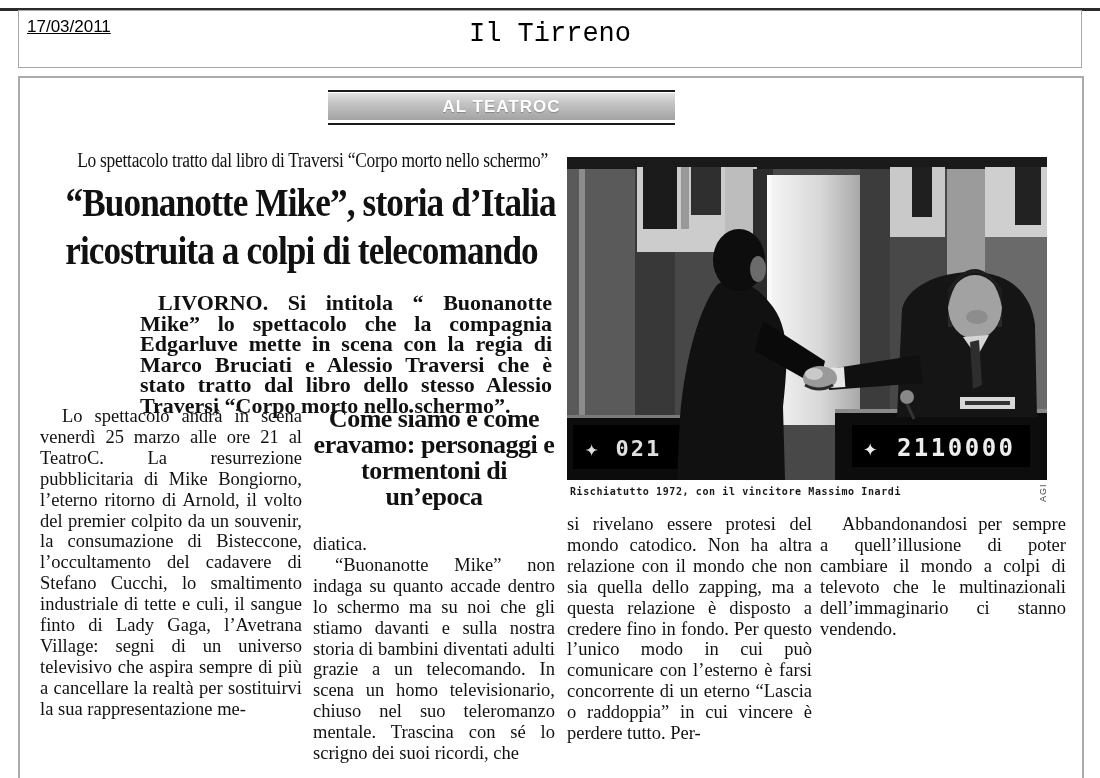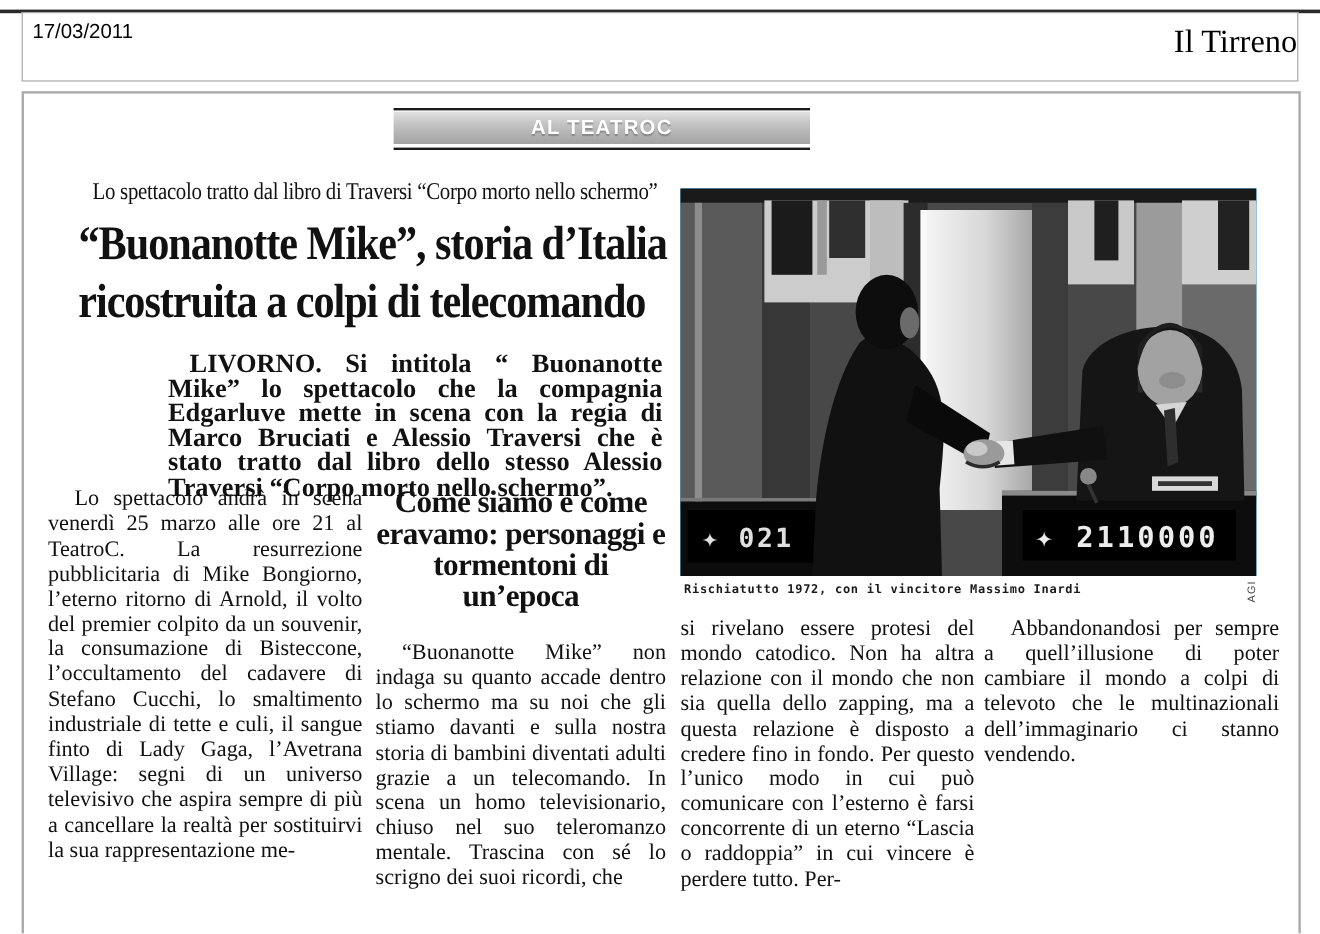--- a/index.html
+++ b/index.html
@@ -2,23 +2,23 @@
 <html><head>
 <meta charset="utf-8">
 <style>
   html,body{margin:0;padding:0;background:#fff;}
   .page{position:relative;width:1100px;height:778px;background:#ffffff;overflow:hidden;
         font-family:"Liberation Serif",serif;color:#111;}
   .top-rule{position:absolute;left:0;top:8px;width:1100px;height:3px;background:#2b2b2b;}
   .header-box{position:absolute;left:18px;top:10px;width:1062px;height:56px;
         border:1px solid #a8a8a8;background:#fff;}
   .scan-date{position:absolute;left:8px;top:6px;font-family:"Liberation Sans",sans-serif;
-        font-size:17px;color:#000;}
-  .masthead{position:absolute;left:0;top:8px;width:100%;text-align:right;
-        font-family:Liberation Serif, serif;font-size:27px;color:#000;}
+        font-size:17px;color:#000;text-decoration:underline;}
+  .masthead{position:absolute;left:0;top:8px;width:100%;text-align:center;
+        font-family:Liberation Mono, monospace;font-size:27px;color:#000;}
   .main-box{position:absolute;left:18px;top:76px;width:1062px;height:720px;
         border:2px solid #ababab;background:#fff;}
 
   
   .banner{position:absolute;left:308px;top:12px;width:347px;}
   .banner .line{height:2px;background:#1a1a1a;}
   .banner .bar{height:27px;margin:1px 0 3px 0;line-height:27px;text-align:center;
         background:linear-gradient(180deg,#e2e2e2 0%,#c6c6c6 35%,#b5b5b5 65%,#a3a3a3 100%);
         font-family:"Liberation Sans",sans-serif;font-weight:bold;font-size:17px;
         letter-spacing:1px;color:#ffffff;text-shadow:0 1px 1px rgba(0,0,0,.25);}
@@ -87,20 +87,21 @@
     </h1>
 
     <div class="lead"><strong>LIVORNO.</strong><span> Si intitola “ Buonanotte Mike” lo spettacolo che la compagnia Edgarluve mette in scena con la regia di Marco Bruciati e Alessio Traversi che è stato tratto dal libro dello stesso Alessio Traversi “Corpo morto nello schermo”.</span></div>
 
     <div class="col col1">
       <p class="indent">Lo spettacolo andrà in scena venerdì 25 marzo alle ore 21 al TeatroC. La resurrezione pubblicitaria di Mike Bongiorno, l’eterno ritorno di Arnold, il volto del premier colpito da un souvenir, la consumazione di Bisteccone, l’occultamento del cadavere di Stefano Cucchi, lo smaltimento industriale di tette e culi, il sangue finto di Lady Gaga, l’Avetrana Village: segni di un universo televisivo che aspira sempre di più a cancellare la realtà per sostituirvi la sua rappresentazione me-</p>
     </div>
 
     <div class="col col2">
       <h2 class="subhead">Come siamo e come eravamo: personaggi e tormentoni di un’epoca</h2>
+      <p>diatica.</p>
       <p class="indent">“Buonanotte Mike” non indaga su quanto accade dentro lo schermo ma su noi che gli stiamo davanti e sulla nostra storia di bambini diventati adulti grazie a un telecomando. In scena un homo televisionario, chiuso nel suo teleromanzo mentale. Trascina con sé lo scrigno dei suoi ricordi, che</p>
     </div>
 
     <figure class="photo">
       <svg width="480" height="323" viewBox="0 0 480 323">
         <defs>
           <linearGradient id="colGrad" x1="0" y1="0" x2="1" y2="0">
             <stop offset="0" stop-color="#f4f4f4"></stop>
               <stop offset="0.55" stop-color="#d8d8d8"></stop>
             <stop offset="1" stop-color="#a8a8a8"></stop>

